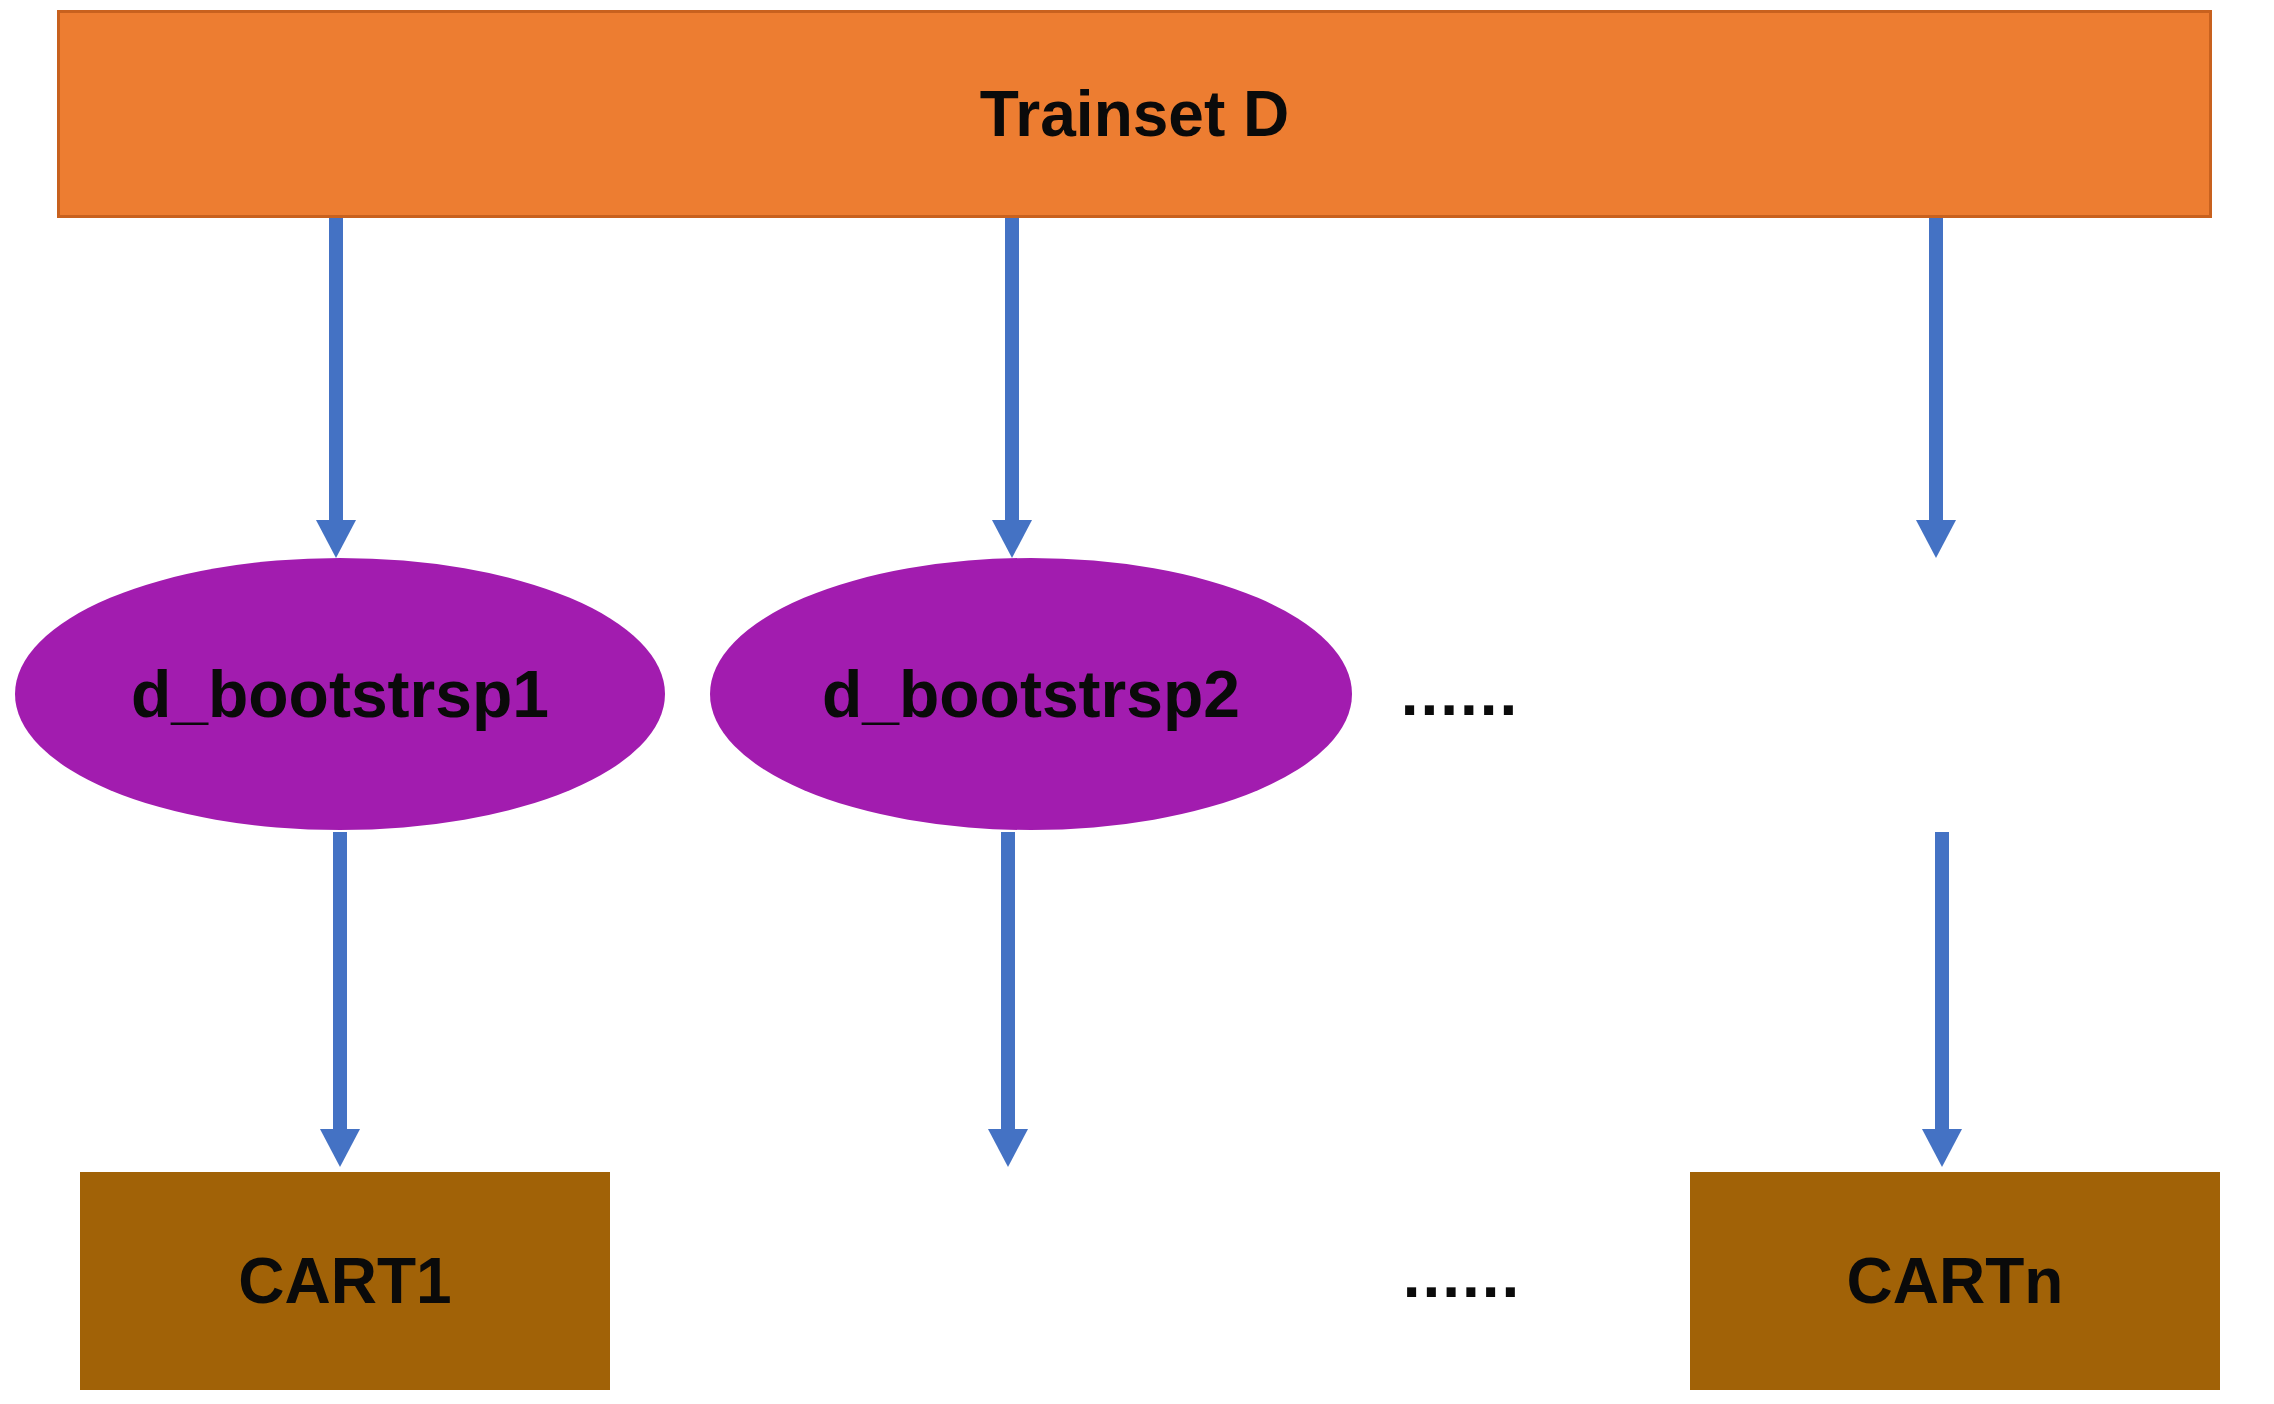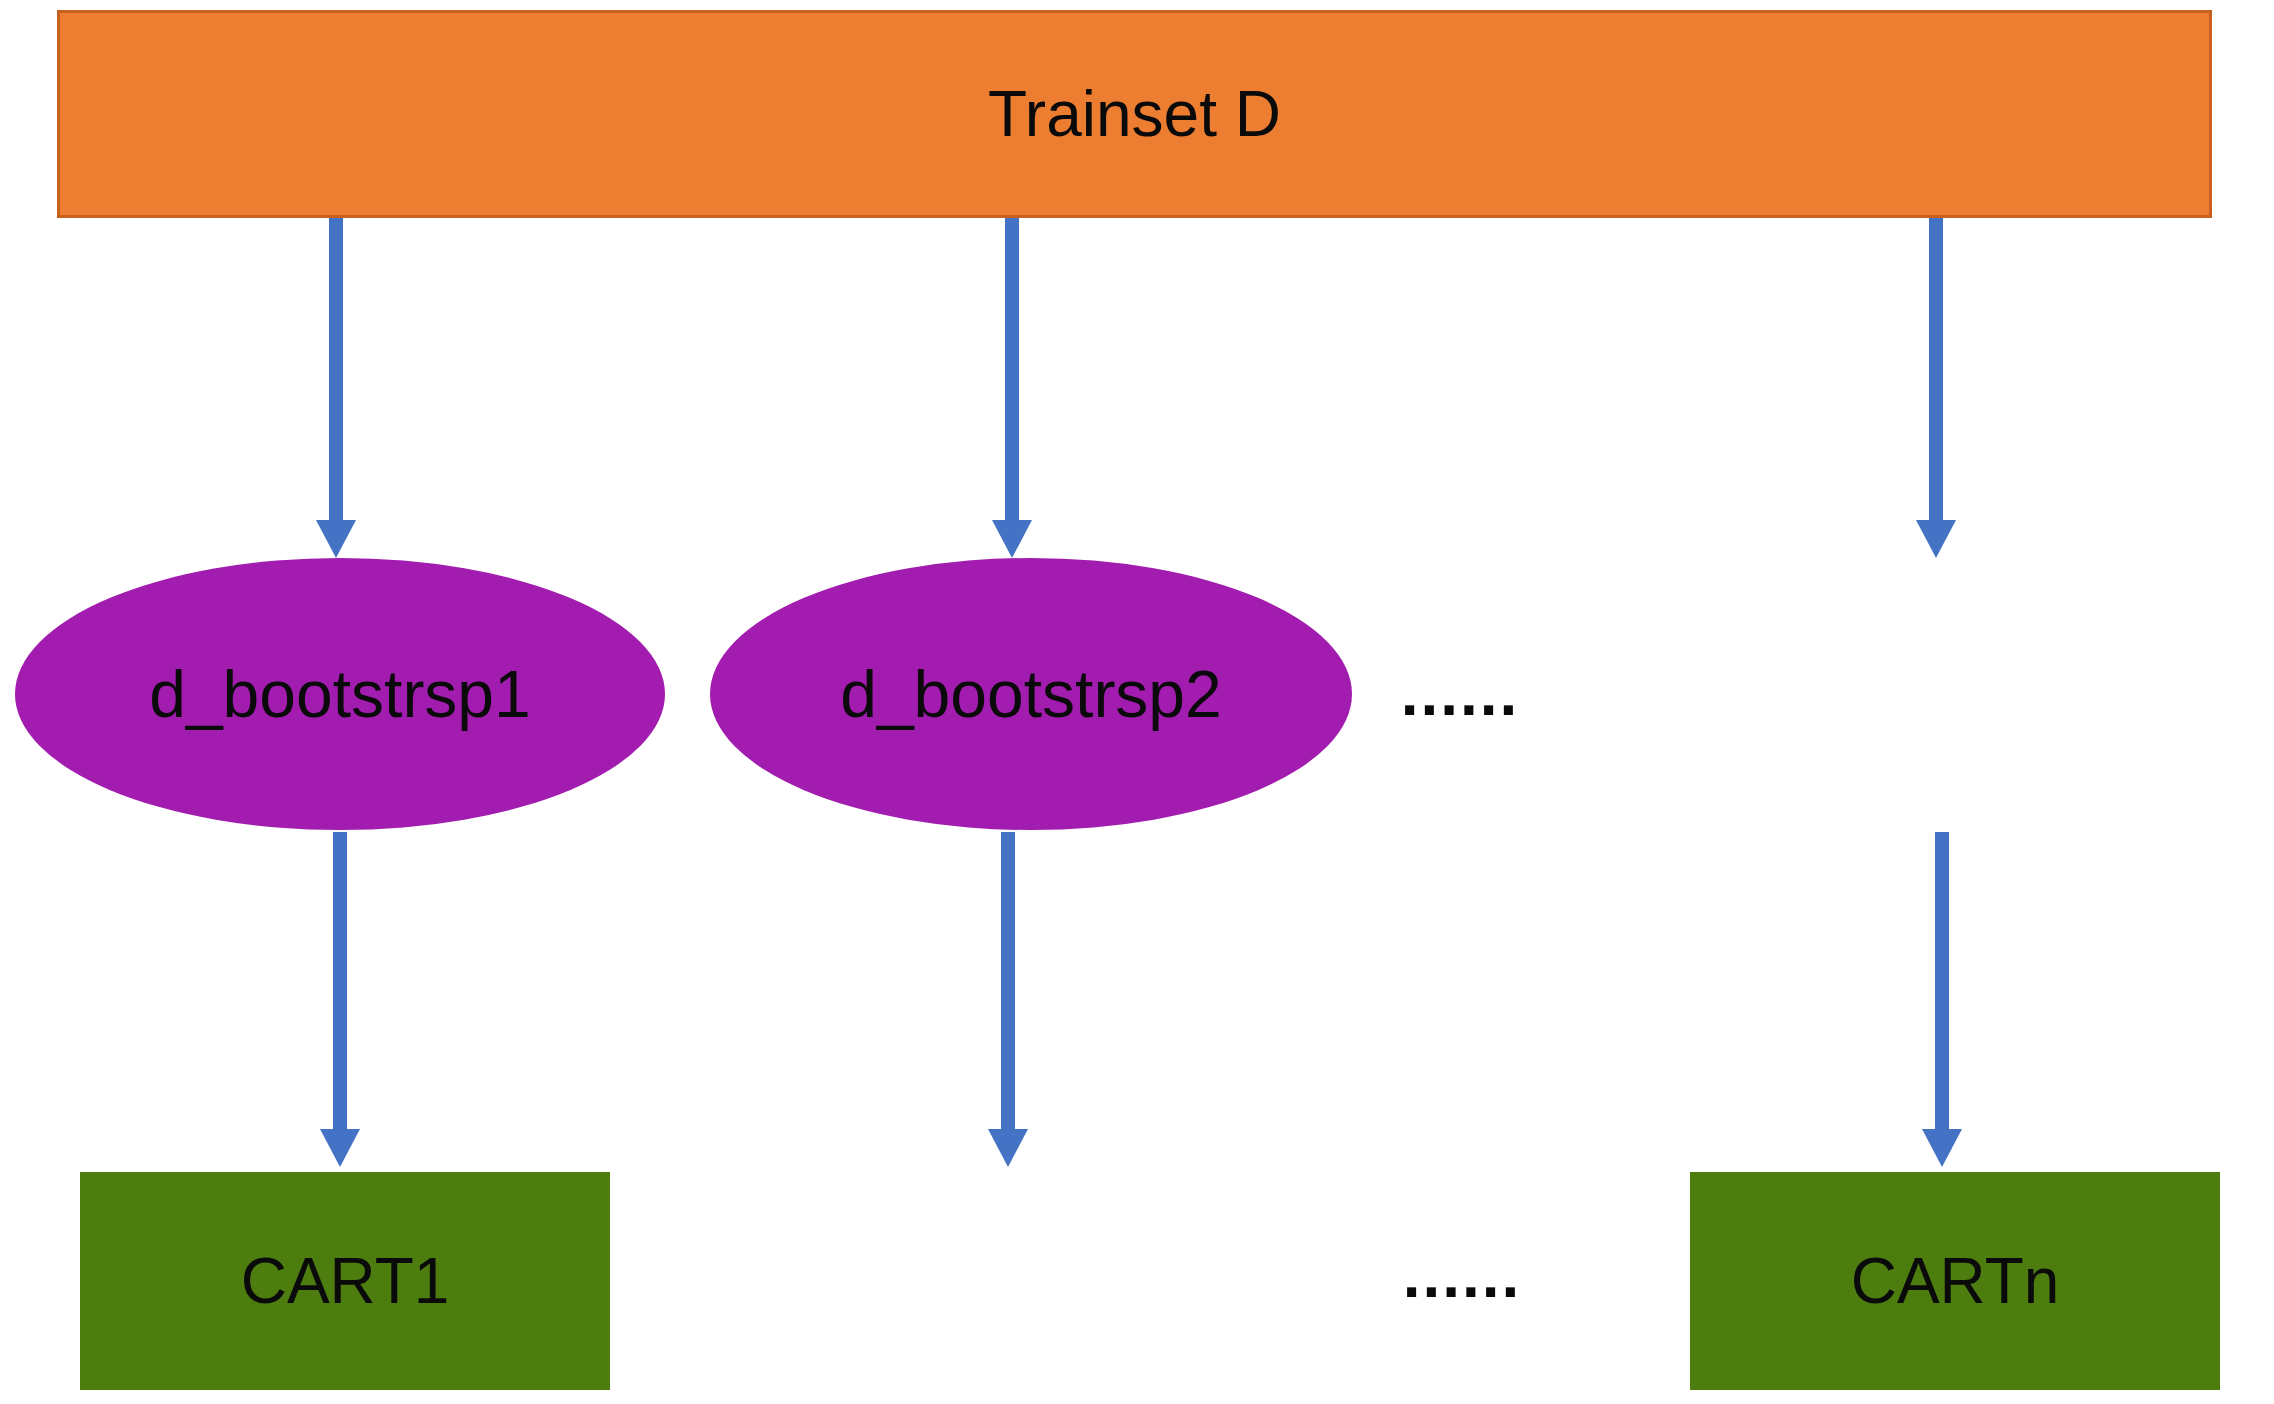--- a/index.html
+++ b/index.html
@@ -9,21 +9,21 @@
     height: 1404px;
     background: #ffffff;
     font-family: "Liberation Sans", sans-serif;
     overflow: hidden;
   }
   .node {
     position: absolute;
     display: flex;
     align-items: center;
     justify-content: center;
-    font-weight: normal;
+    font-weight: bold;
     color: #0a0a0a;
     text-align: center;
     box-sizing: border-box;
   }
   .trainset {
     left: 57px; top: 10px; width: 2155px; height: 208px;
     background: #ED7D31;
     border: 3px solid #C8611E;
     font-size: 64px;
   }
@@ -31,21 +31,21 @@
     top: 558px; height: 272px;
     background: #a21caf;
     border-radius: 50%;
     font-size: 66px;
   }
   .e1 { left: 15px;   width: 650px; }
   .e2 { left: 710px;  width: 642px; }
   .e3 { left: 1622px; width: 634px; }
   .cart {
     top: 1172px; height: 218px;
-    background: #4d7c0f;
+    background: #a16207;
     font-size: 64px;
   }
   .c1 { left: 80px;   width: 530px; }
   .c2 { left: 747px;  width: 533px; }
   .c3 { left: 1690px; width: 530px; }
   .dots {
     position: absolute;
     transform: translateX(-50%);
     font-weight: bold;
     color: #0a0a0a;

